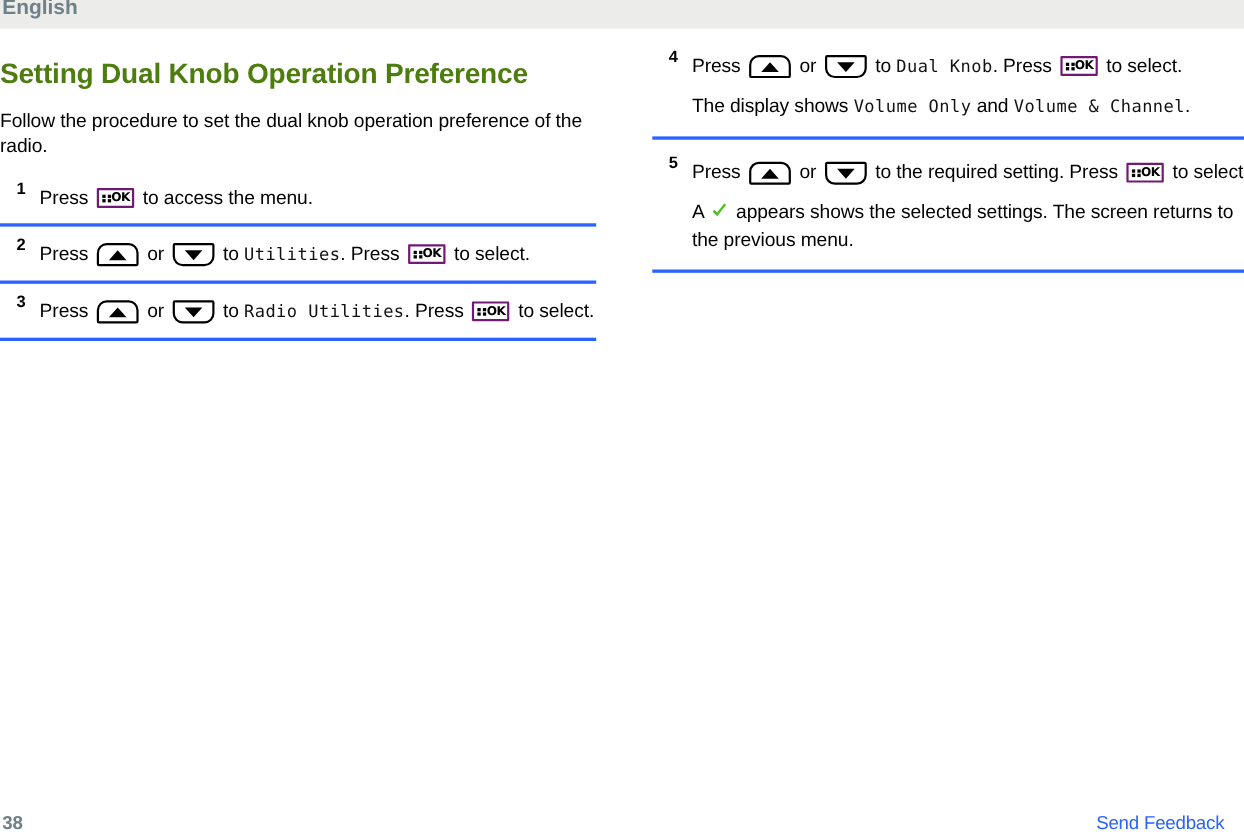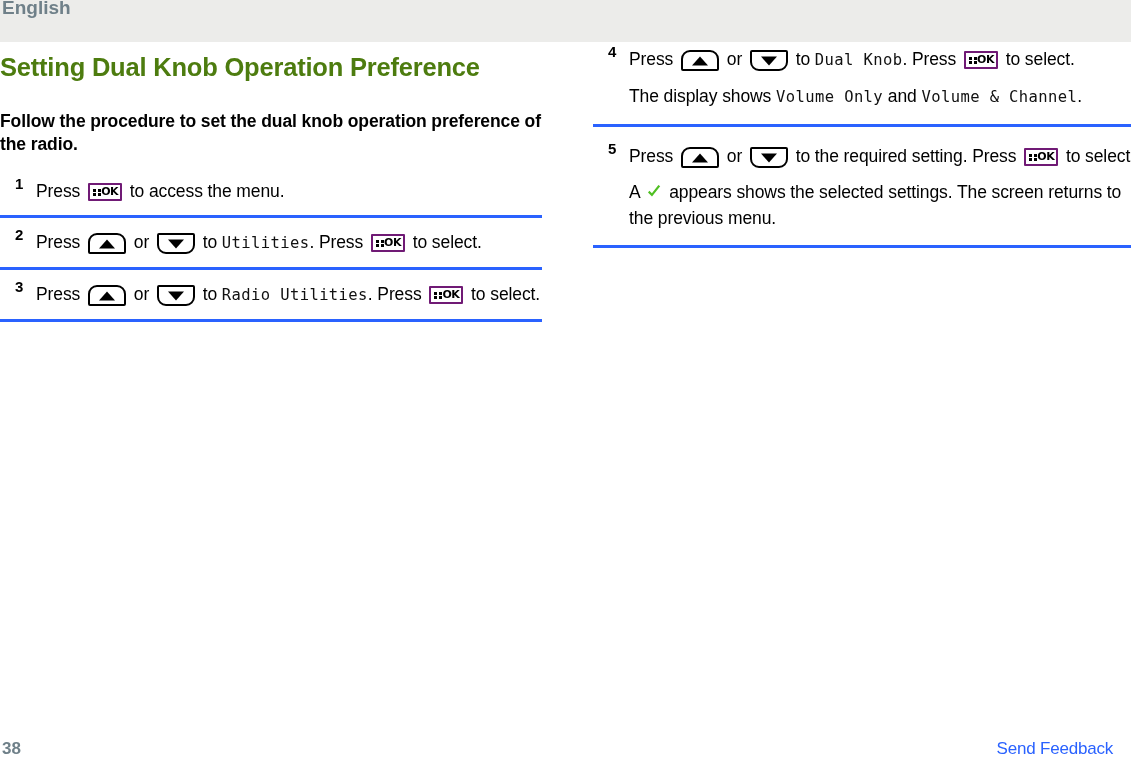--- a/index.html
+++ b/index.html
@@ -16,21 +16,21 @@
     overflow: hidden;
     -webkit-font-smoothing: none;
   }
 
   
   .header-band {
     position: absolute;
     top: 0;
     left: 0;
     width: 1131px;
-    height: 42px;
+    height: 26px;
     background: #ececea;
   }
   .header-lang {
     position: absolute;
     left: 2px;
     top: -3px;
     font-size: 19px;
     font-weight: bold;
     color: #6f8089;
     letter-spacing: 0px;
@@ -57,23 +57,22 @@
     color: #4d7c0f;
     font-size: 25.5px;
     font-weight: bold;
     line-height: 30px;
     margin: 26px 0 0 0;
     letter-spacing: -0.2px;
   }
   .intro {
     font-size: 17.5px;
     line-height: 23px;
-    margin-top: 28px;
+    margin-top: 16px;
     letter-spacing: -0.1px;
-    font-weight: bold;
   }
 
   
   .steps { margin-top: 22px; }
   .step {
     position: relative;
     padding: 0 0 11px 36px;
     border-bottom: 3px solid #2a62ff;
     margin-bottom: 11px;
   }

